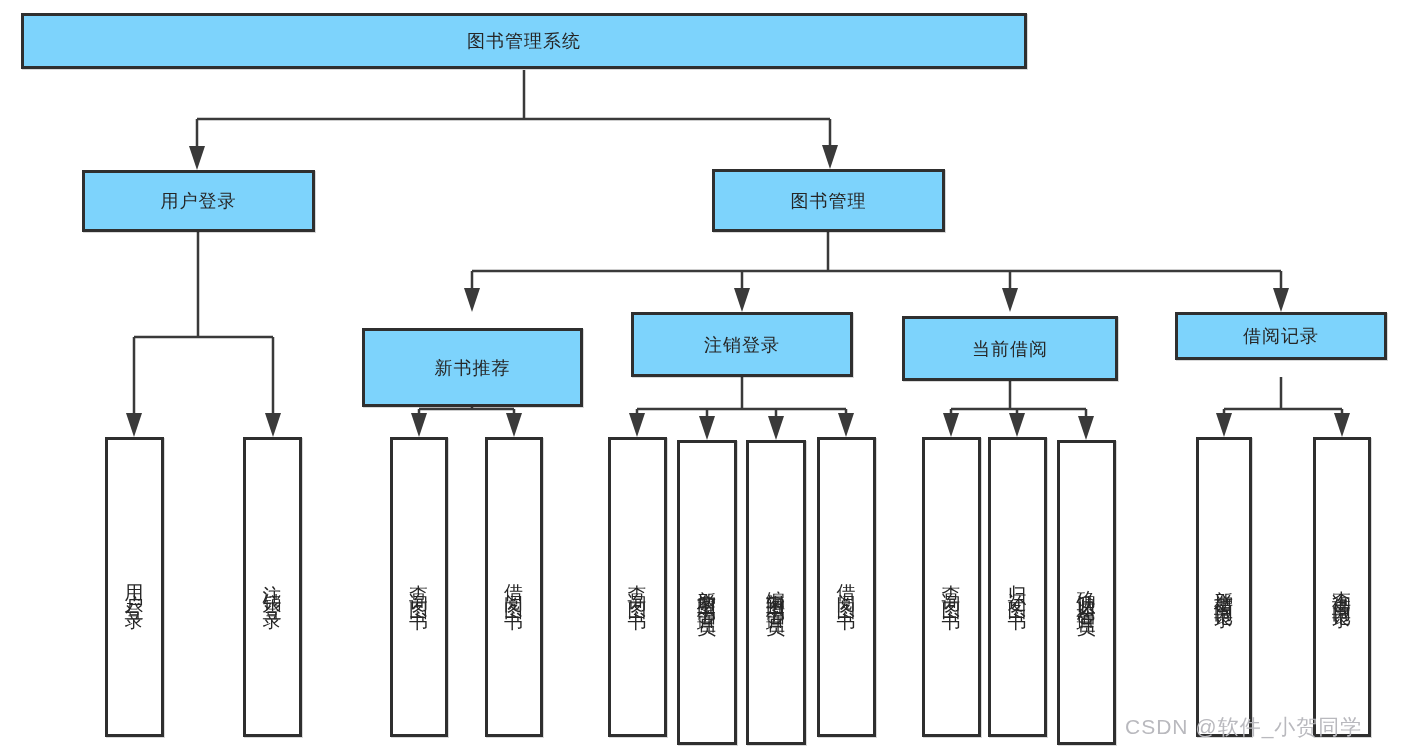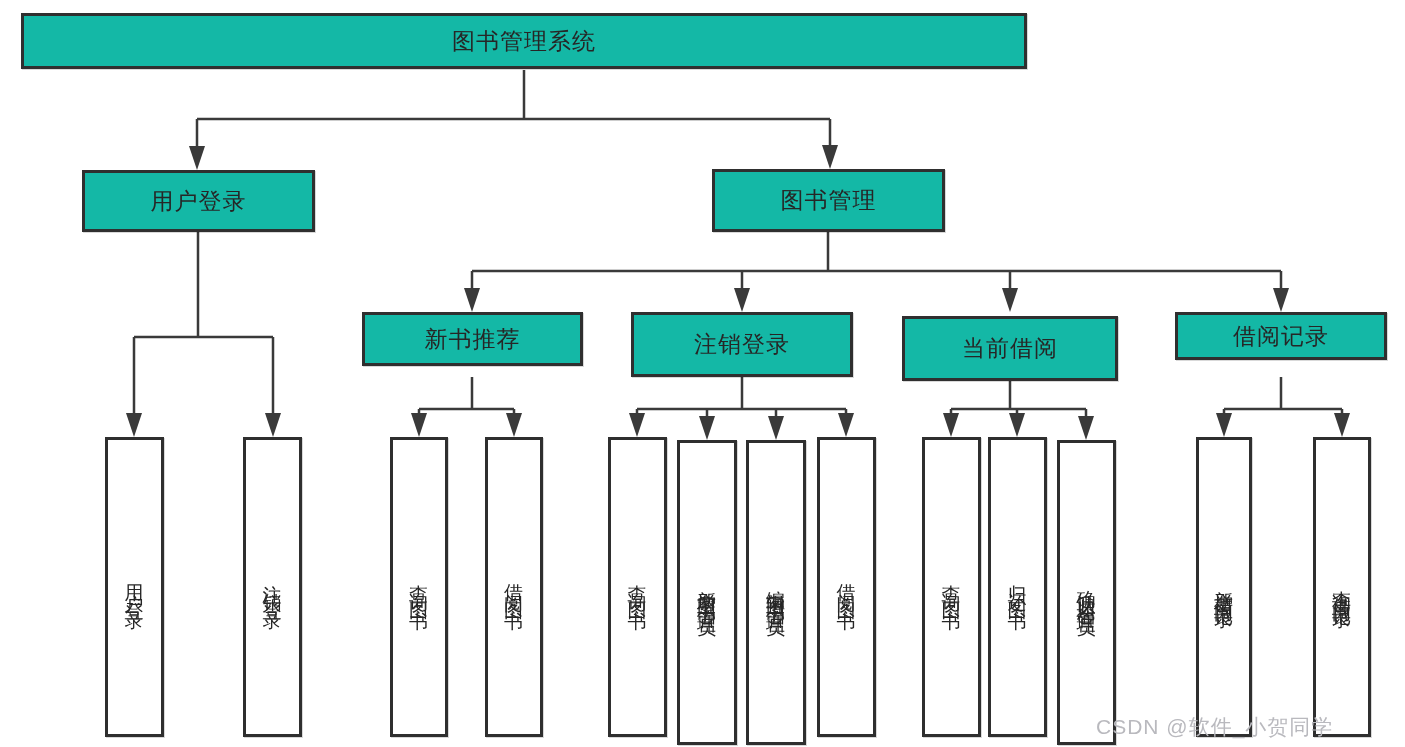--- a/index.html
+++ b/index.html
@@ -8,43 +8,43 @@
     width:1405px;height:747px;
     background:#ffffff;
     font-family:"Liberation Sans", sans-serif;
     overflow:hidden;
   }
   #wires{position:absolute;left:0;top:0;width:1405px;height:747px;}
   .hbox{
     position:absolute;
     box-sizing:border-box;
     border:3px solid #2f2f2f;
-    background:#14b8a6;
+    background:#7dd3fc;
     display:flex;align-items:center;justify-content:center;
-    font-size:23px;color:#262626;
+    font-size:18px;color:#262626;
     letter-spacing:1px;
     box-shadow:1px 1px 0 rgba(0,0,0,0.15);
   }
   .vbox{
     position:absolute;
     box-sizing:border-box;
     border:3px solid #2f2f2f;
     background:#ffffff;
     display:flex;align-items:center;justify-content:center;
     writing-mode:vertical-rl;
     text-orientation:mixed;
     font-size:19px;color:#262626;
     letter-spacing:9px;
     line-height:1;
     box-shadow:1px 1px 0 rgba(0,0,0,0.15);
   }
   .vbox.tight{letter-spacing:4px;}
   #watermark{
     position:absolute;
-    left:1096px;top:713px;
+    left:1125px;top:713px;
     font-size:21px;
     color:#b9b9be;
     letter-spacing:1px;
     white-space:nowrap;
   }
   .wire{fill:none;stroke:#3a3a3a;stroke-width:2.5;}
   .head{fill:#3a3a3a;stroke:none;}
 </style>
 </head>
 <body>
@@ -86,21 +86,21 @@
     <polygon class="head" points="1078,416 1094,416 1086,440"></polygon>
     <polygon class="head" points="1216,413 1232,413 1224,437"></polygon>
     <polygon class="head" points="1334,413 1350,413 1342,437"></polygon>
   </svg>
 
   <div class="hbox" style="left:21px;top:13px;width:1006px;height:56px">图书管理系统</div>
 
   <div class="hbox" style="left:82px;top:170px;width:233px;height:62px">用户登录</div>
   <div class="hbox" style="left:712px;top:169px;width:233px;height:63px">图书管理</div>
 
-  <div class="hbox" style="left:362px;top:312px;width:221px;height:54px">新书推荐</div>
+  <div class="hbox" style="left:362px;top:328px;width:221px;height:79px">新书推荐</div>
   <div class="hbox" style="left:631px;top:312px;width:222px;height:65px">注销登录</div>
   <div class="hbox" style="left:902px;top:316px;width:216px;height:65px">当前借阅</div>
   <div class="hbox" style="left:1175px;top:312px;width:212px;height:48px">借阅记录</div>
 
   <div class="vbox" style="left:105px;top:437px;width:59px;height:300px">用户登录</div>
   <div class="vbox" style="left:243px;top:437px;width:59px;height:300px">注销登录</div>
 
   <div class="vbox" style="left:390px;top:437px;width:58px;height:300px">查询图书</div>
   <div class="vbox" style="left:485px;top:437px;width:58px;height:300px">借阅图书</div>
 

